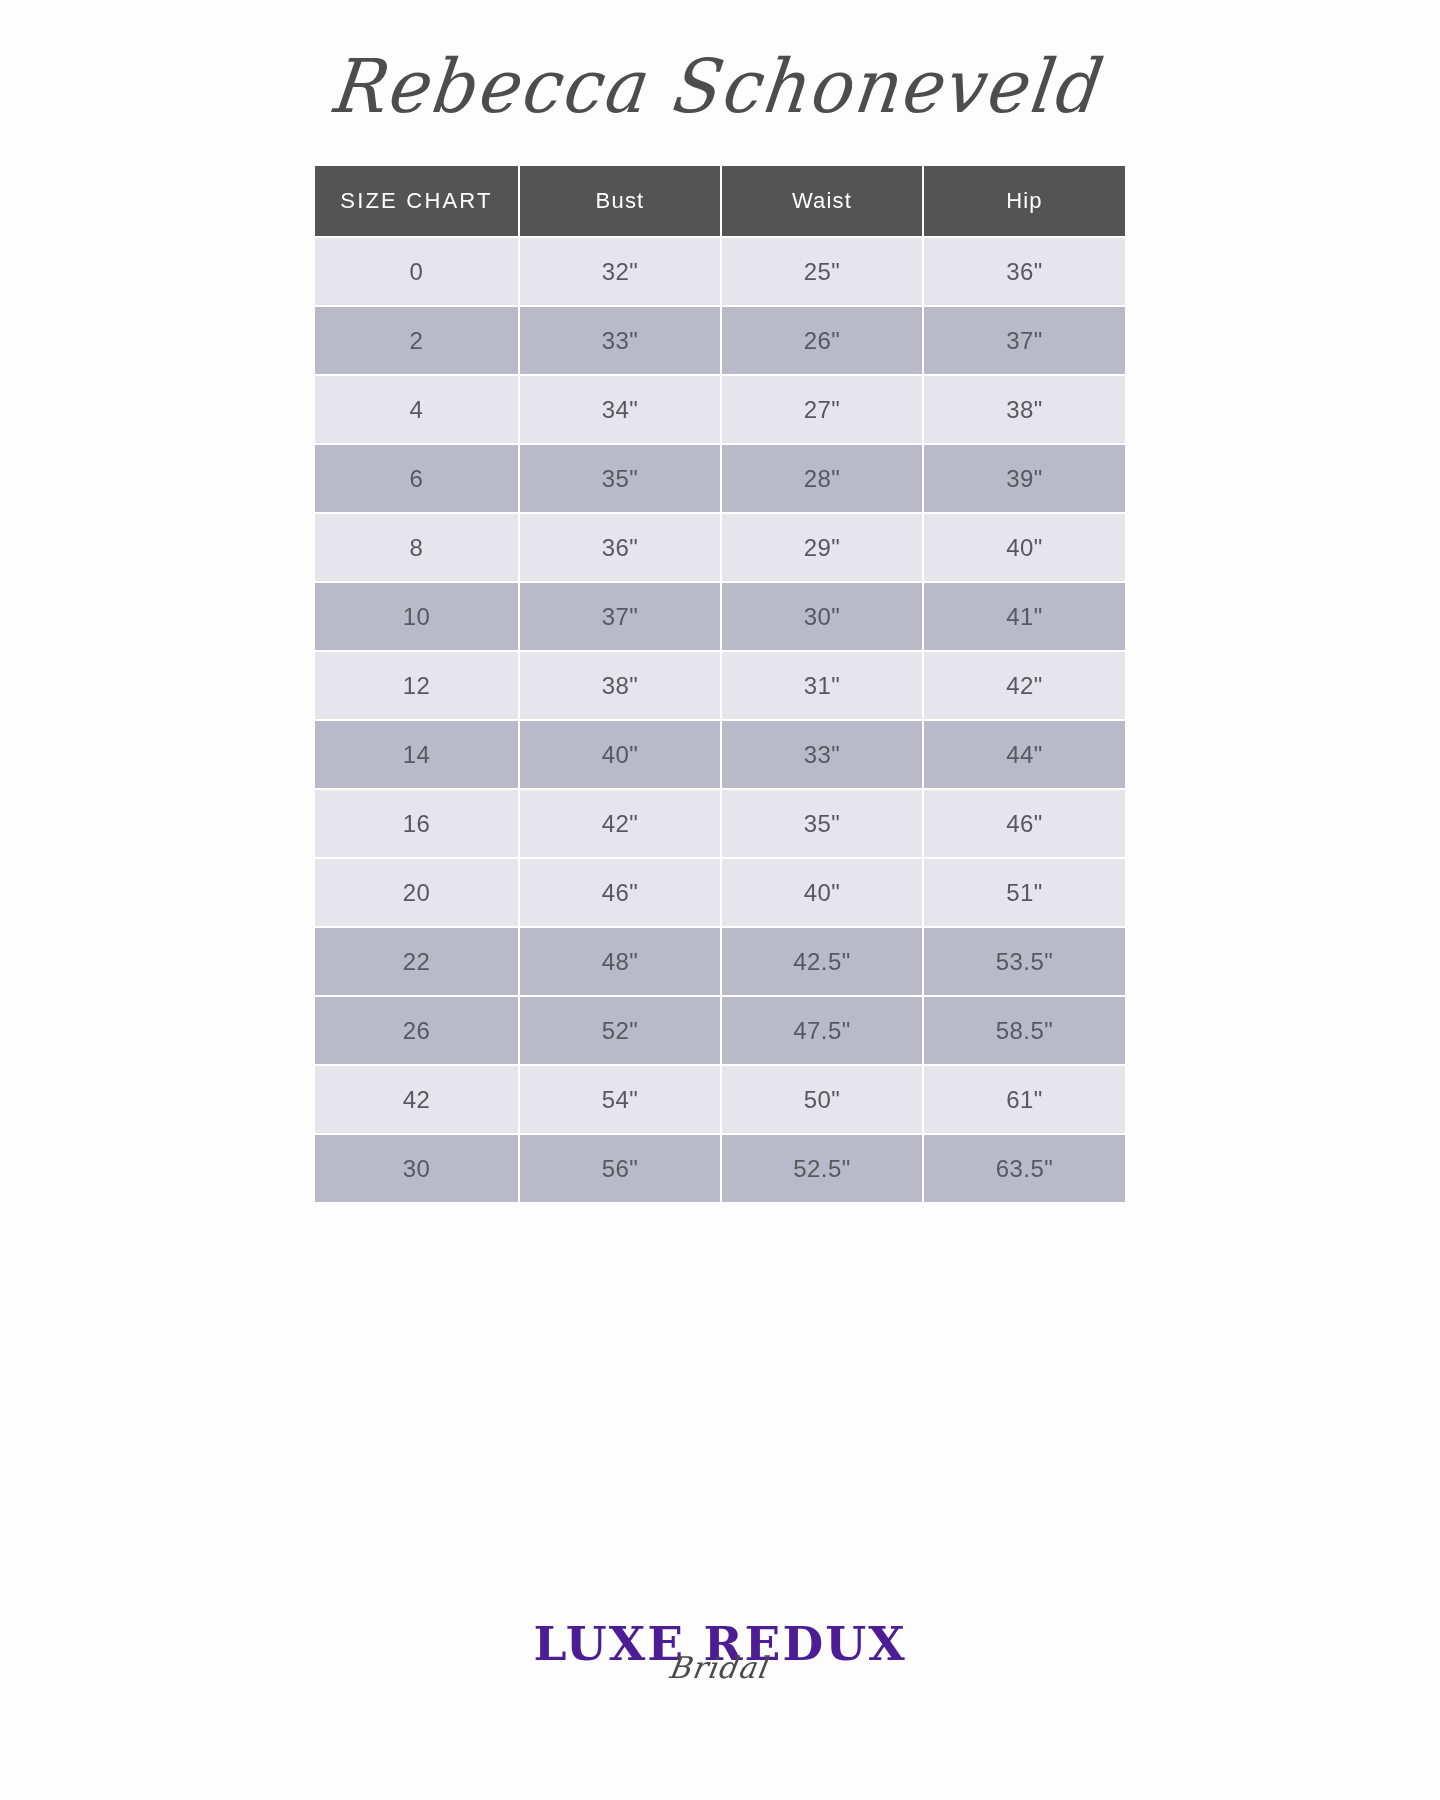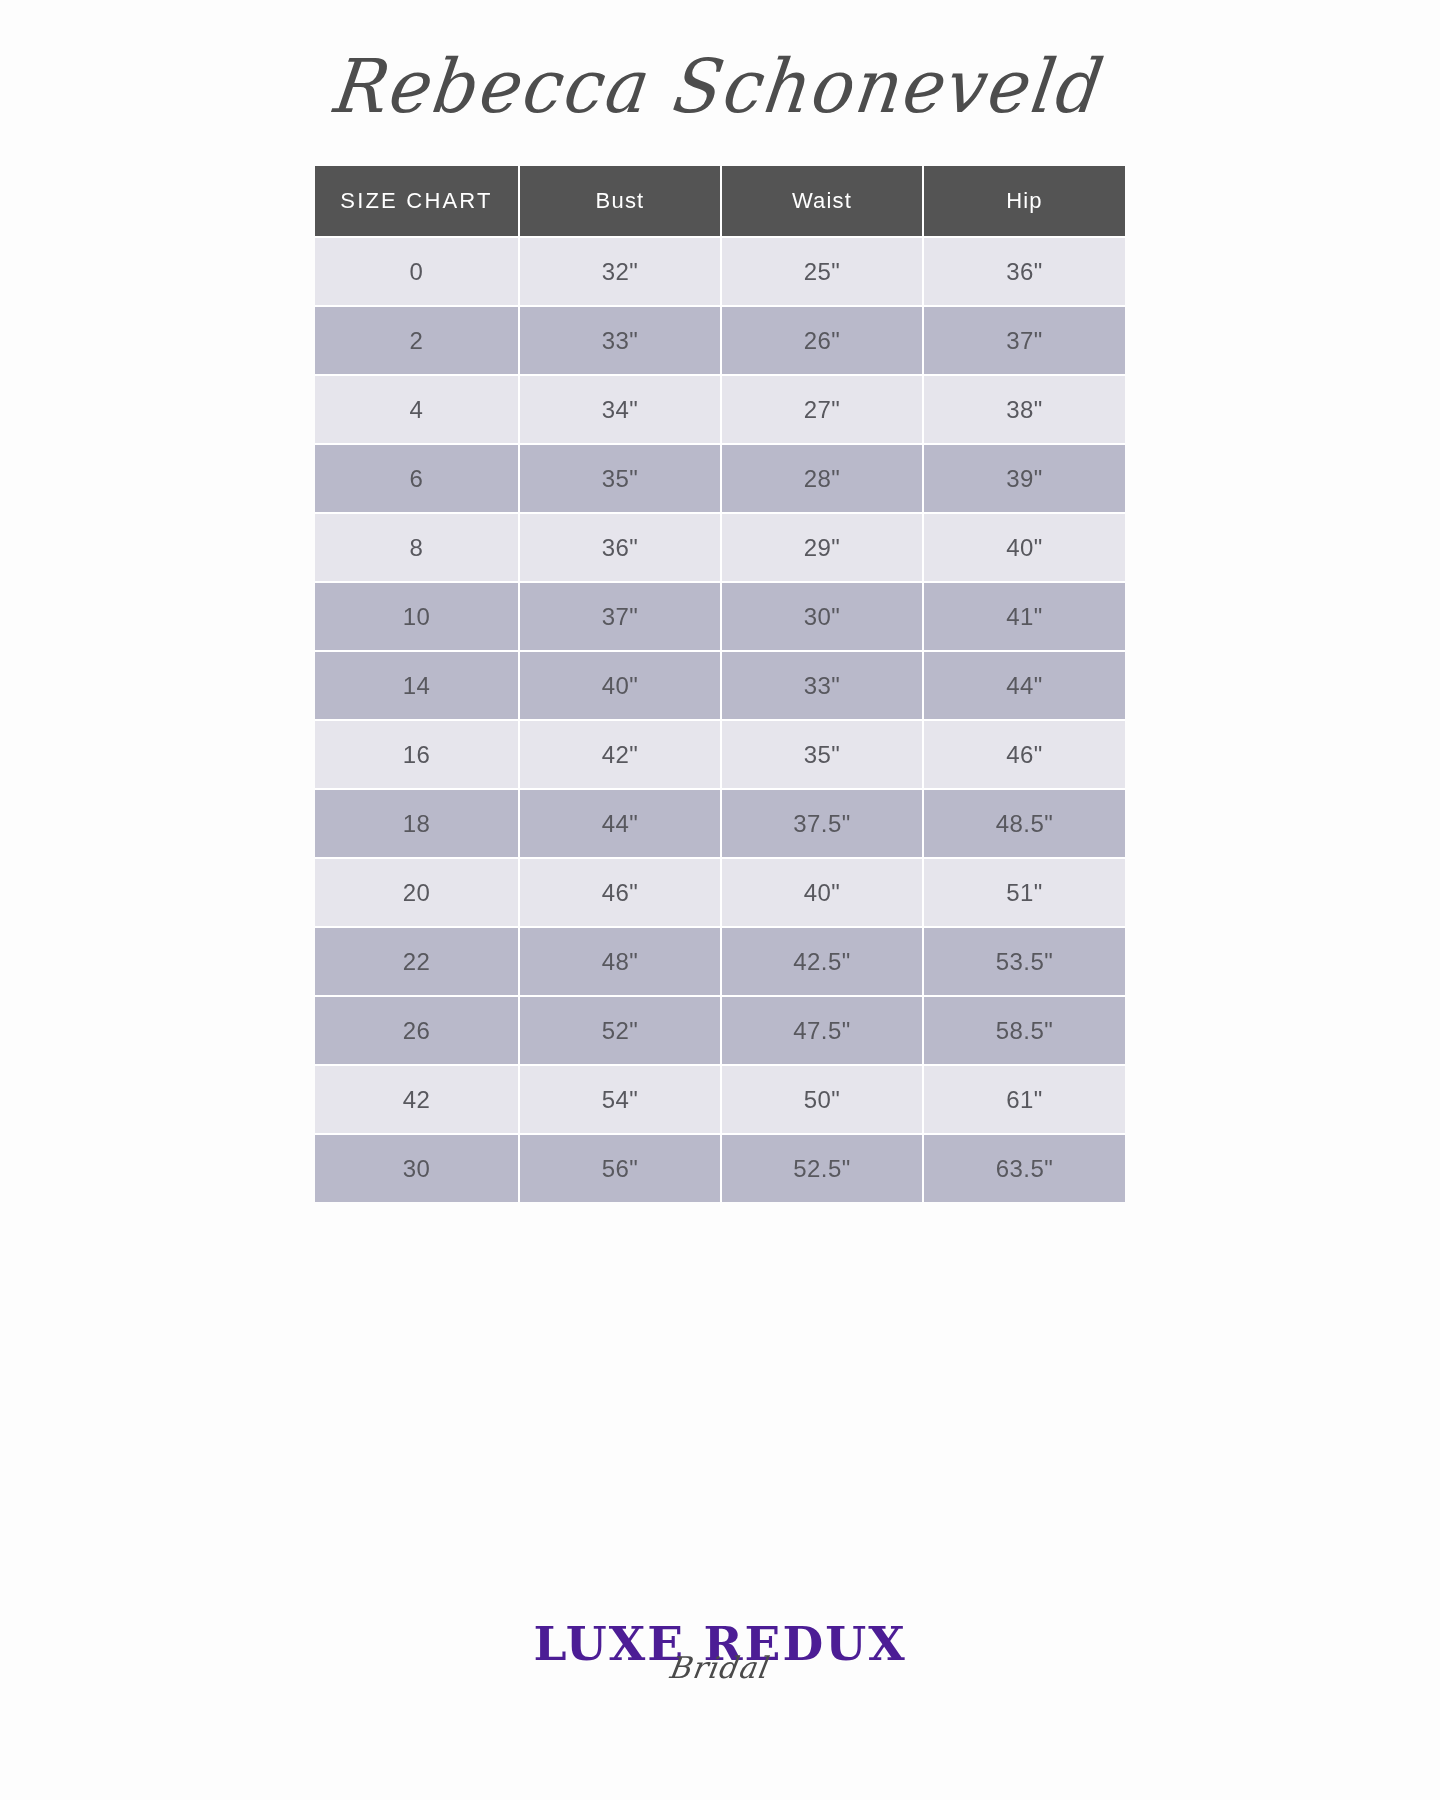--- a/index.html
+++ b/index.html
@@ -189,38 +189,38 @@
             <td>36"</td>
             <td>29"</td>
             <td>40"</td>
           </tr>
           <tr class="row-dark">
             <td>10</td>
             <td>37"</td>
             <td>30"</td>
             <td>41"</td>
           </tr>
+          <tr class="row-light">
+            <td>12</td>
+            <td>38"</td>
+            <td>31"</td>
+            <td>42"</td>
+          </tr>
           <tr class="row-dark">
             <td>14</td>
             <td>40"</td>
             <td>33"</td>
             <td>44"</td>
           </tr>
           <tr class="row-light">
             <td>16</td>
             <td>42"</td>
             <td>35"</td>
             <td>46"</td>
           </tr>
-          <tr class="row-dark">
-            <td>18</td>
-            <td>44"</td>
-            <td>37.5"</td>
-            <td>48.5"</td>
-          </tr>
           <tr class="row-light">
             <td>20</td>
             <td>46"</td>
             <td>40"</td>
             <td>51"</td>
           </tr>
           <tr class="row-dark">
             <td>22</td>
             <td>48"</td>
             <td>42.5"</td>

